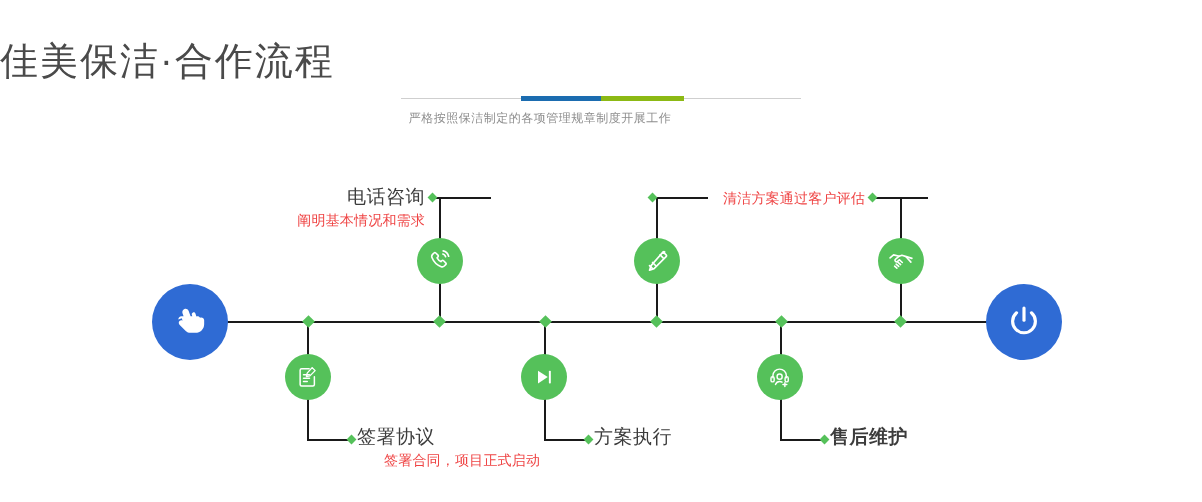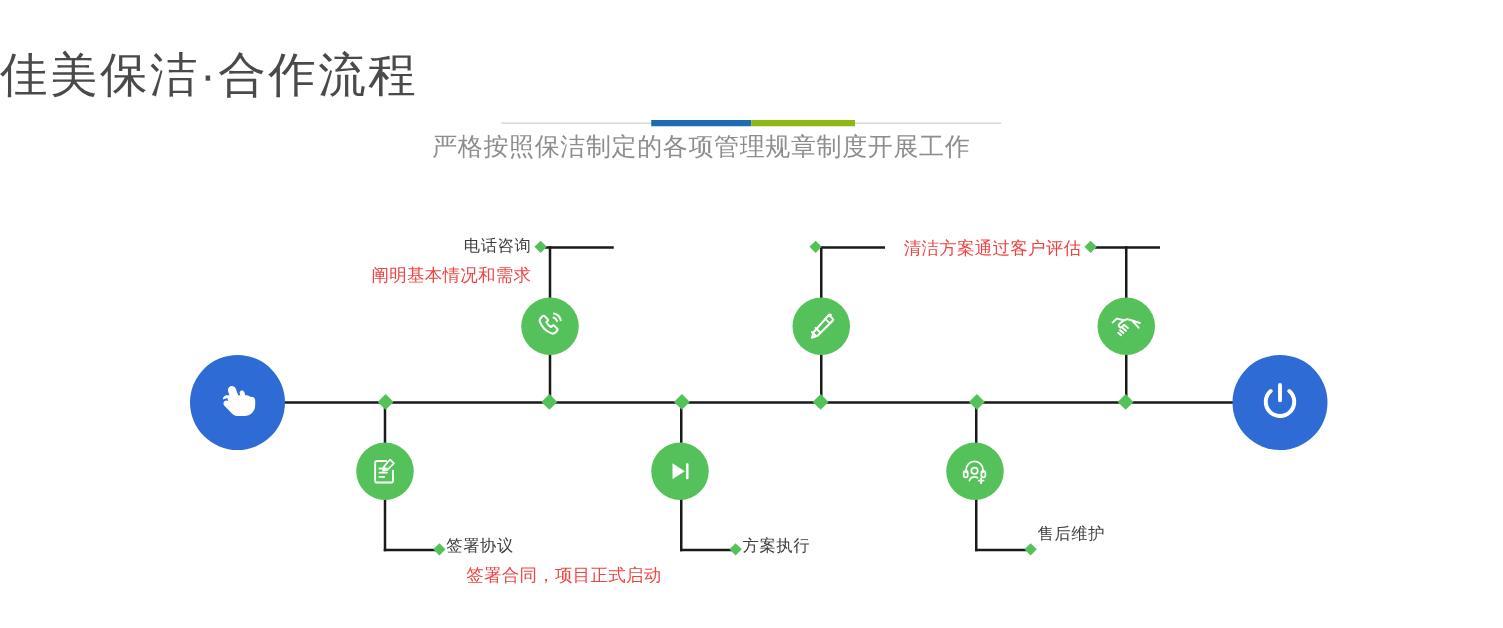--- a/index.html
+++ b/index.html
@@ -69,26 +69,25 @@
     width: 83px;
     height: 5px;
     background: #8cb914;
   }
   .page-subtitle {
     position: absolute;
     left: 0;
     top: 106px;
     width: 1080px;
     text-align: center;
-    font-size: 20px;
+    font-size: 12px;
     line-height: 24px;
     color: #8d8d8d;
     letter-spacing: 0.5px;
     white-space: nowrap;
-    margin-left: 21px;
   }
 
   
   .timeline {
     position: absolute;
     left: 0;
     top: 0;
     width: 1202px;
     height: 502px;
   }
@@ -155,21 +154,21 @@
     width: 7px;
     height: 7px;
   }
 
   
   .step-label {
     position: absolute;
     z-index: 2;
   }
   .step-label .lbl-title {
-    font-size: 13px;
+    font-size: 19px;
     line-height: 22px;
     color: #3c3c3c;
     letter-spacing: 0.5px;
     white-space: nowrap;
   }
   .step-label .lbl-desc {
     font-size: 14px;
     line-height: 22px;
     color: #ef4444;
     letter-spacing: 0.2px;
@@ -281,21 +280,21 @@
           <path d="M24.5 15.5V26a2 2 0 0 1-2 2H7.5a2 2 0 0 1-2-2V7a2 2 0 0 1 2-2h10"></path>
           <path d="M10 13h8"></path>
           <path d="M10 17.5h8"></path>
           <path d="M10 22h5"></path>
           <path d="M21.5 3.5l4 4-7 7-4.6 1 1-4.6z" stroke-width="1.8"></path>
         </svg>
       </span>
     </div>
     <div class="step-label bottom-label" style="left:357px; top:426px; width:330px;">
       <div class="lbl-title">签署协议</div>
-      <div class="lbl-desc" style="margin-left:16px;">签署合同，项目正式启动</div>
+      <div class="lbl-desc" style="margin-left:27px;">签署合同，项目正式启动</div>
     </div>
 
     <div class="diamond" style="left:541px; top:317px;"></div>
     <div class="conn-v" style="left:544px; top:321px; height:120px;"></div>
     <div class="conn-h" style="left:544px; top:439px; width:45px;"></div>
     <div class="diamond small" style="left:585px; top:436px;"></div>
     <div class="step-icon" style="left:521px; top:354px;">
       <span>
         <svg width="24" height="24" viewBox="0 0 32 32" fill="#ffffff">
           <path d="M8 7.5l13 8.5-13 8.5z"></path>
@@ -316,18 +315,18 @@
         <svg width="24" height="24" viewBox="0 0 32 32" fill="none" stroke="#ffffff" stroke-width="1.9" stroke-linecap="round" stroke-linejoin="round">
           <path d="M6.5 17v-2.5a9 9 0 0 1 18 0V17"></path>
           <rect x="4" y="15.5" width="4.2" height="7" rx="2"></rect>
           <rect x="22.8" y="15.5" width="4.2" height="7" rx="2"></rect>
           <circle cx="15.5" cy="15.5" r="3.4"></circle>
           <path d="M10 26c1-2.6 3.1-4 5.5-4 1.2 0 2.3.3 3.2.9"></path>
           <path d="M22.5 23.5v5.2M19.9 26.1h5.2"></path>
         </svg>
       </span>
     </div>
-    <div class="step-label bottom-label" style="left:830px; top:416px; width:360px;">
+    <div class="step-label bottom-label" style="left:830px; top:426px; width:360px;font-weight:bold;">
       <div class="lbl-title">售后维护</div>
     </div>
 
   </div>
 </div>
 
 </body></html>

